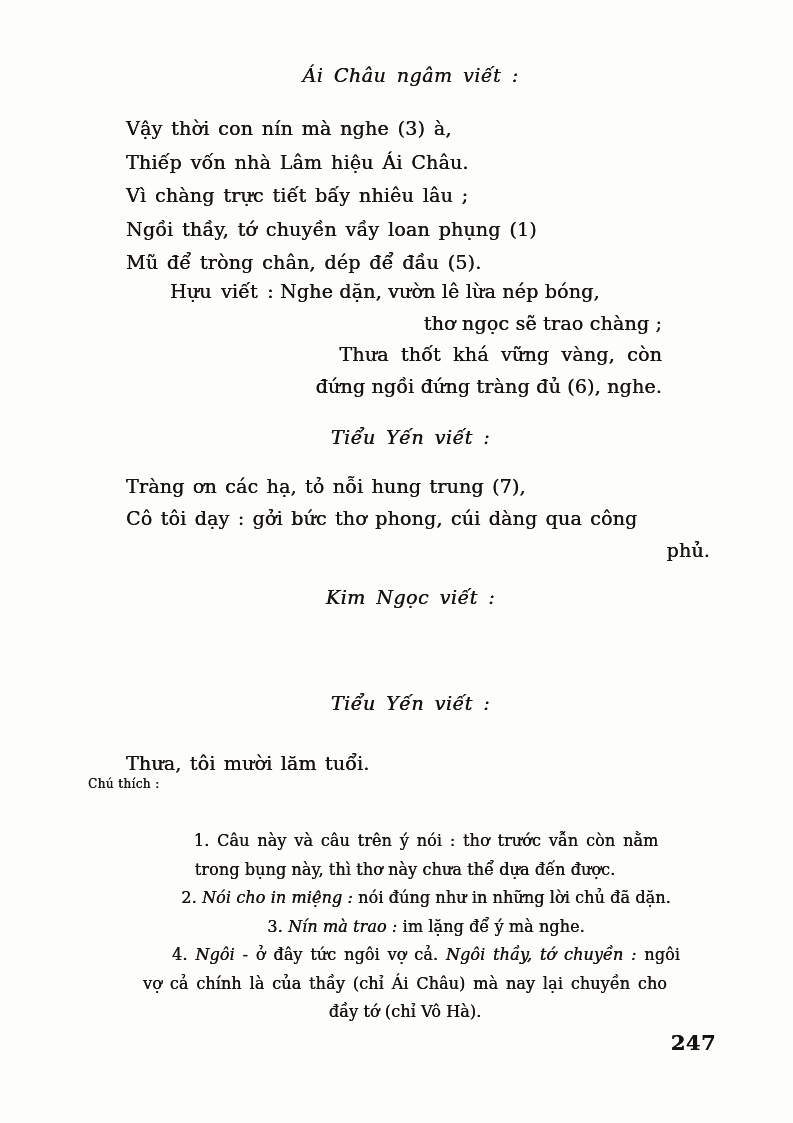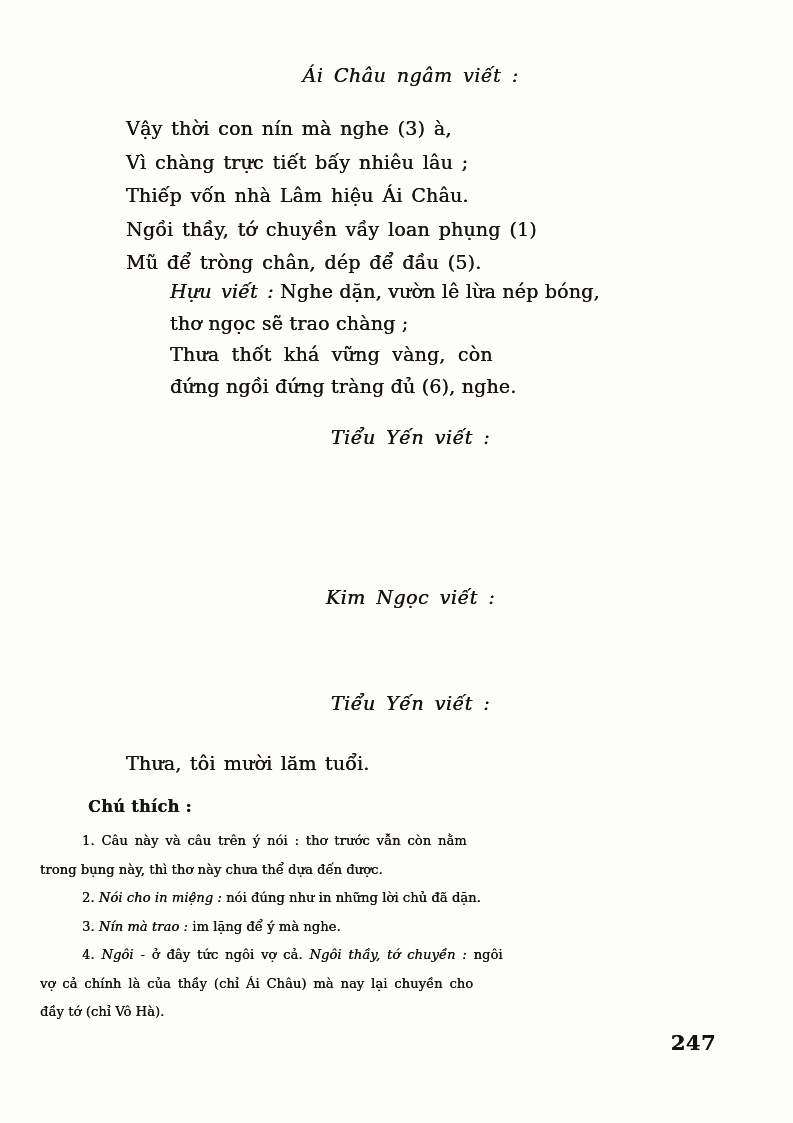--- a/index.html
+++ b/index.html
@@ -25,40 +25,41 @@
   }
   .stanza{
     position:absolute;top:112px;left:126px;
     font-size:19px;line-height:33.5px;
     word-spacing:2.5px;letter-spacing:0.2px;
   }
   .huu{
     position:absolute;top:276px;left:170px;width:492px;
     font-size:19px;line-height:31.5px;letter-spacing:0.2px;
   }
-  .huu .lead .it{font-style:italic;word-spacing:3px;}
-  .huu .r{text-align:left;}
+  .huu .lead .it{word-spacing:3px;}
+  .huu .r{text-align:right;}
   .huu .wide{word-spacing:6px;}
   .speech{
     position:absolute;left:126px;
     font-size:19px;line-height:32px;
     word-spacing:2px;letter-spacing:0.2px;
   }
   .speech .r{text-align:right;}
   .sp1{top:470px;width:584px;}
   .sp2{top:637px;}
   .sp3{top:747px;}
   .fn-title{
-    position:absolute;top:797px;left:88px;
-    font-size:16px;font-weight:bold;letter-spacing:0.4px;
+    position:absolute;top:777px;left:88px;
+    font-size:12px;font-weight:normal;letter-spacing:0.4px;
   }
   .fn{
-    position:absolute;left:40px;width:678px;
-    font-size:13px;line-height:28.5px;
+    position:absolute;left:66px;width:678px;
+    font-size:16px;line-height:28.5px;
     letter-spacing:0.1px;
+    text-align:center;
   }
   .fn .ind{text-indent:42px;}
   .fn .it{font-style:italic;}
   .fn .just{word-spacing:2.6px;}
   .fn1{top:827px;}
   .fn2{top:884px;}
   .fn3{top:913px;}
   .fn4{top:941px;}
   .pagenum{
     position:absolute;top:1030px;right:77px;
@@ -67,35 +68,40 @@
 </style>
 </head>
 <body>
 
 <div class="page">
 
   <div class="heading" style="top:64px">Ái Châu ngâm viết :</div>
 
   <div class="stanza">
     <div>Vậy thời con nín mà nghe (3) à,</div>
+    <div>Thiếp vốn nhà Lâm hiệu Ái Châu.</div>
     <div>Vì chàng trực tiết bấy nhiêu lâu ;</div>
-    <div>Thiếp vốn nhà Lâm hiệu Ái Châu.</div>
     <div>Ngồi thầy, tớ chuyền vầy loan phụng (1)</div>
     <div>Mũ để tròng chân, dép để đầu (5).</div>
   </div>
 
   <div class="huu">
     <div class="lead"><span class="it">Hựu viết :</span> <span>Nghe dặn, vườn lê lừa nép bóng,</span></div>
     <div class="r">thơ ngọc sẽ trao chàng ;</div>
     <div class="r wide">Thưa thốt khá vững vàng, còn</div>
     <div class="r">đứng ngồi đứng tràng đủ (6), nghe.</div>
   </div>
 
   <div class="heading" style="top:426px">Tiểu Yến viết :</div>
 
+  <div class="speech sp1">
+    <div>Tràng ơn các hạ, tỏ nỗi hung trung (7),</div>
+    <div>Cô tôi dạy : gởi bức thơ phong, cúi dàng qua công</div>
+    <div class="r">phủ.</div>
+  </div>
 
   <div class="heading" style="top:586px">Kim Ngọc viết :</div>
 
 
   <div class="heading" style="top:692px">Tiểu Yến viết :</div>
 
   <div class="speech sp3">Thưa, tôi mười lăm tuổi.</div>
 
   <div class="fn-title">Chú thích :</div>
 

